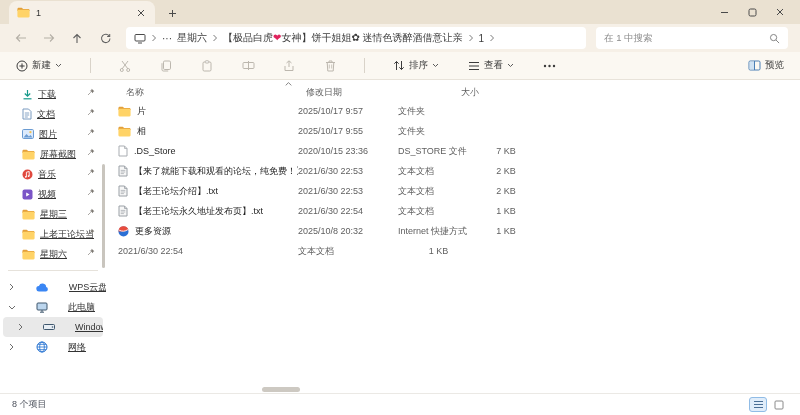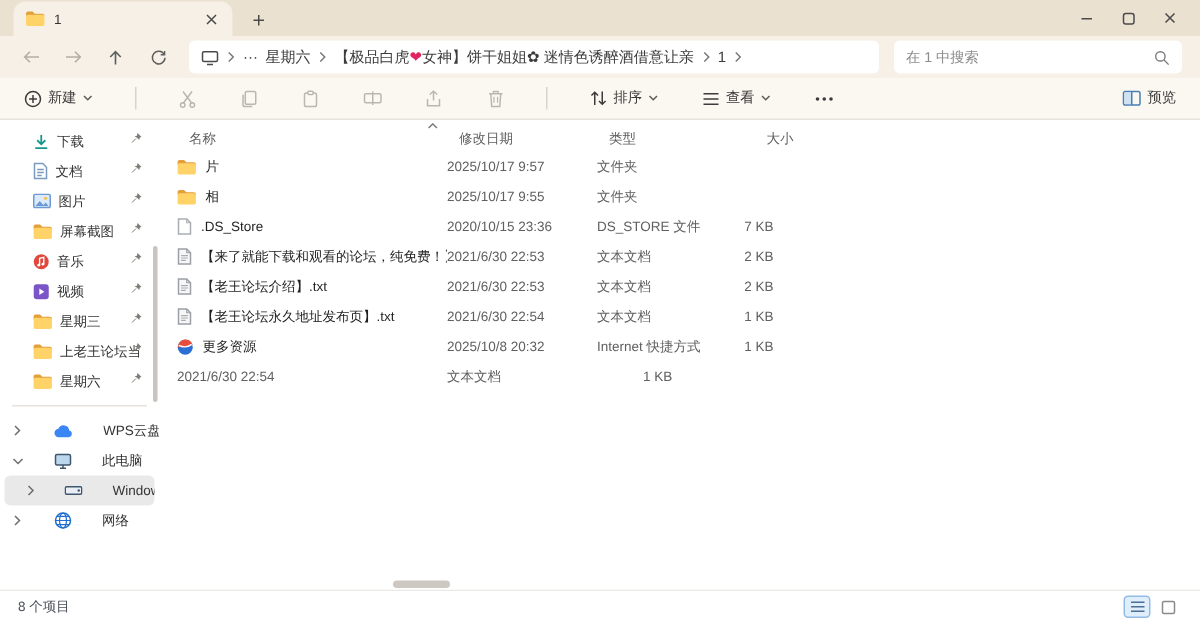--- a/index.html
+++ b/index.html
@@ -37,21 +37,21 @@
   .tb-ic { border:none; background:transparent; width:24px; height:22px; display:flex; align-items:center; justify-content:center; border-radius:4px; color:#3b3b3b; }
   .tb-ic.disabled { color:#bcb7ae; }
   .tb-sep { width:1px; height:15px; background:#d9d3c9; margin:0 5px; }
   .tb-spacer { flex:1; }
   .ic { display:inline-flex; align-items:center; justify-content:center; }
 
   
   .main { flex:1; display:flex; position:relative; background:#fff; }
 
   .sidebar { width:106px; padding-top:4px; font-size:9px; color:#333; flex:0 0 auto; position:relative; }
-  .sb-item { height:20px; display:flex; align-items:center; gap:5px; padding-left:22px; position:relative; }
+  .sb-item { height:20px; display:flex; align-items:center; gap:5px; padding-left:22px; position:relative;text-decoration:underline; }
   .sb-item .sb-label { white-space:nowrap; overflow:hidden; max-width:56px; }
   .sb-pin { position:absolute; right:11px; top:4px; color:#7e7a74; }
   .sb-divider { height:1px; background:#e6e2db; margin:6px 8px; }
   .sb-item.tree { padding-left:7px; gap:20px; }
   .sb-item.tree .sb-label { max-width:70px; }
   .sb-item.tree.ind1 { padding-left:15px; }
   .sb-item.selected { background:#e9e9e9; border-radius:4px; margin:0 3px; padding-left:12px; }
   .sb-chev { width:9px; display:inline-flex; color:#6d6d6d; }
   .sb-scrollbar { position:absolute; left:102px; top:84px; width:3px; height:104px; background:#c9c5be; border-radius:2px; }
 
@@ -507,23 +507,20 @@
             <span>名称</span>
             <span class="sortmark ic">
               <svg width="7" height="4" viewBox="0 0 7 4">
                 <path d="M.7 3.4L3.5.6l2.8 2.8" stroke="#777" stroke-width=".9" fill="none"></path>
               </svg>
             </span>
           </div>
           <div class="hcell">
             <span>修改日期</span>
           </div>
-          <div class="hcell">
-            <span>类型</span>
-          </div>
           <div class="hcell right">
             <span>大小</span>
           </div>
         </div>
       <div id="filerows">
           <div class="fgrid frow">
             <div class="fname">
               <span class="ic">
                 <svg width="13" height="11" viewBox="0 0 16 13">
                   <path d="M.5 2.2C.5 1.3 1.2.6 2.1.6h3.7l1.8 1.7h6.3c.9 0 1.6.7 1.6 1.6v.8H.5z" fill="#e3a03a"></path>

